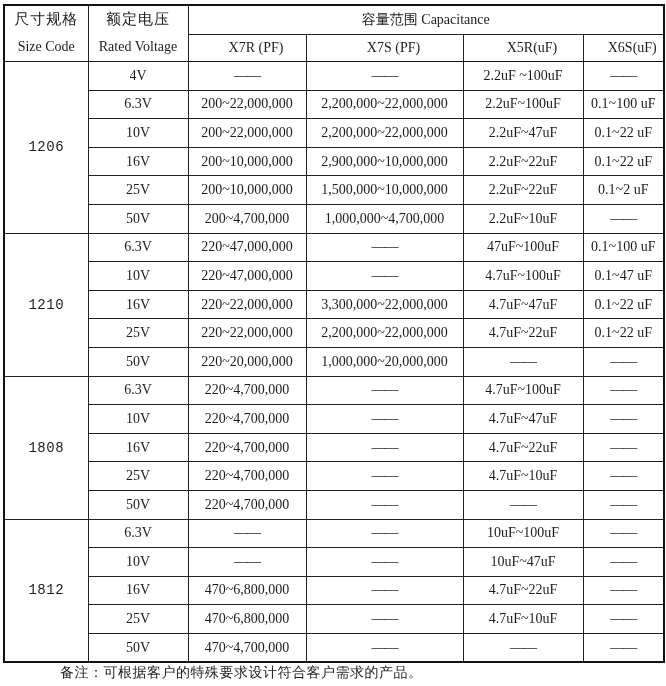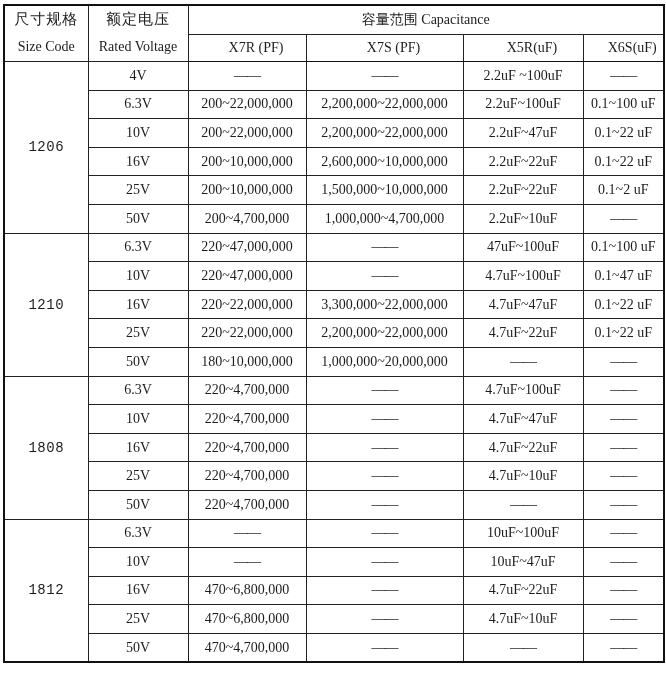--- a/index.html
+++ b/index.html
@@ -122,21 +122,21 @@
         <tr>
           <td>10V</td>
           <td>200~22,000,000</td>
           <td>2,200,000~22,000,000</td>
           <td>2.2uF~47uF</td>
           <td>0.1~22 uF</td>
         </tr>
         <tr>
           <td>16V</td>
           <td>200~10,000,000</td>
-          <td>2,600,000~10,000,000</td>
+          <td>2,900,000~10,000,000</td>
           <td>2.2uF~22uF</td>
           <td>0.1~22 uF</td>
         </tr>
         <tr>
           <td>25V</td>
           <td>200~10,000,000</td>
           <td>1,500,000~10,000,000</td>
           <td>2.2uF~22uF</td>
           <td>0.1~2 uF</td>
         </tr>
@@ -171,21 +171,21 @@
         </tr>
         <tr>
           <td>25V</td>
           <td>220~22,000,000</td>
           <td>2,200,000~22,000,000</td>
           <td>4.7uF~22uF</td>
           <td>0.1~22 uF</td>
         </tr>
         <tr>
           <td>50V</td>
-          <td>180~10,000,000</td>
+          <td>220~20,000,000</td>
           <td>1,000,000~20,000,000</td>
           <td class="empty">——</td>
           <td class="empty">——</td>
         </tr>
         <tr class="group-start">
           <td rowspan="5" class="size-cell">1808</td>
           <td>6.3V</td>
           <td>220~4,700,000</td>
           <td class="empty">——</td>
           <td>4.7uF~100uF</td>
@@ -250,13 +250,14 @@
         </tr>
         <tr>
           <td>50V</td>
           <td>470~4,700,000</td>
           <td class="empty">——</td>
           <td class="empty">——</td>
           <td class="empty">——</td>
         </tr>
       </tbody>
   </table>
+  <div class="note">备注：可根据客户的特殊要求设计符合客户需求的产品。</div>
 </div>
 
 </body></html>

